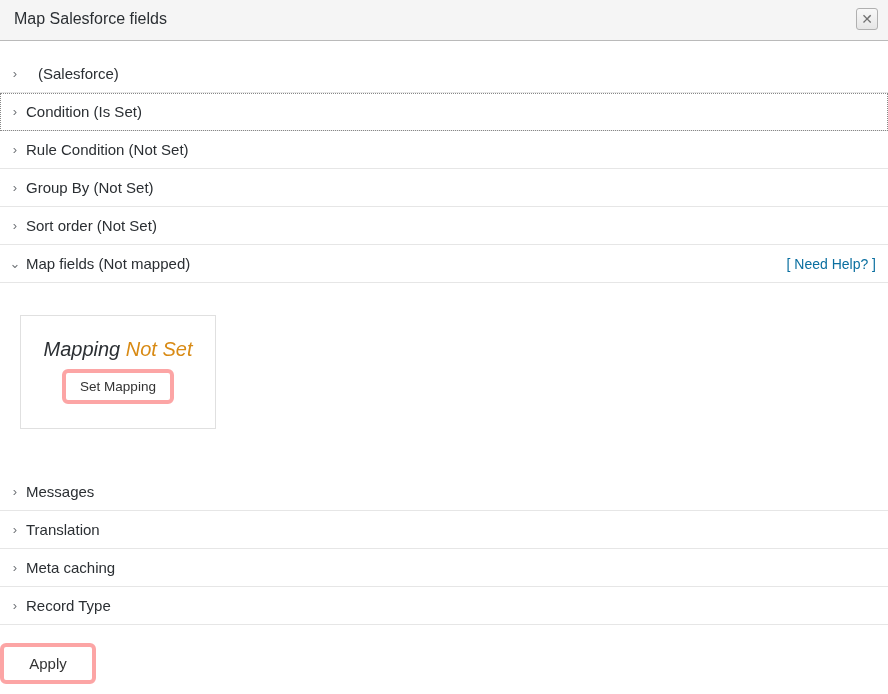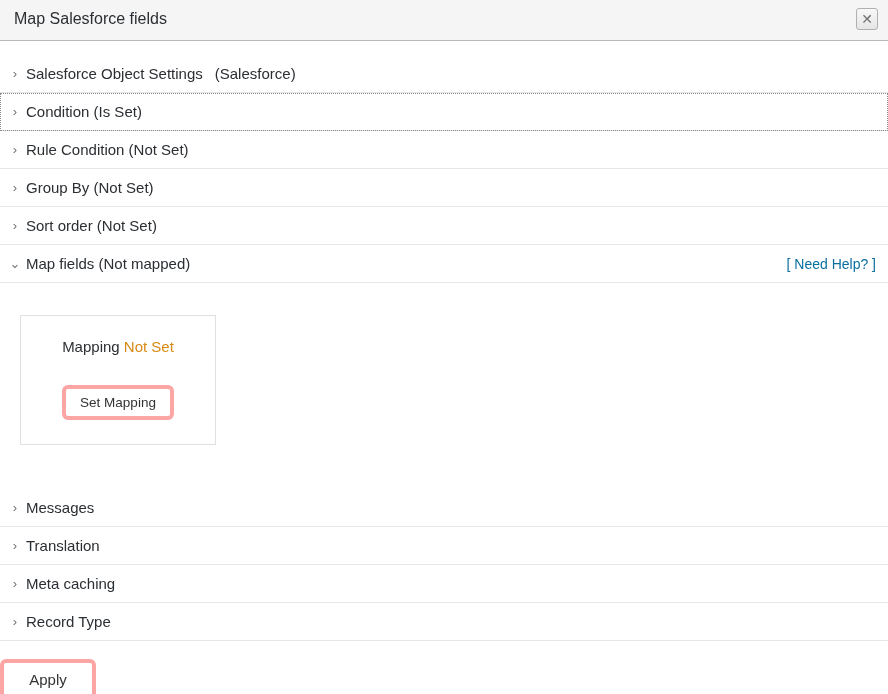--- a/index.html
+++ b/index.html
@@ -79,22 +79,23 @@
   .map-body {
     padding: 32px 0 44px 20px;
   }
   .mapping-card {
     width: 196px;
     border: 1px solid #e0e0e0;
     padding: 22px 18px 24px 18px;
     text-align: center;
   }
   .mapping-card .status-line {
-    font-size: 15px;
-    margin-bottom: 30px;
+    font-size: 20px;
+    margin-bottom: 8px;
+    font-style: italic;
   }
   .mapping-card .status-line .label-part { color: #2b2f33; }
   .mapping-card .status-line .value-part { color: #d88a14; }
   .btn {
     display: inline-block;
     border: 4px solid #fca5a5;
     background: #ffffff;
     border-radius: 6px;
     padding: 7px 16px;
     font-size: 14px;
@@ -123,21 +124,20 @@
     <span class="title">Map Salesforce fields</span>
     <div class="close-btn">
       <span>✕</span>
     </div>
   </div>
 
   <div class="sections">
 
     <div class="section-row">
       <span class="chevron">›</span>
-      <span class="label">Salesforce Object Settings</span>
       <span class="extra">(Salesforce)</span>
     </div>
 
     <div class="section-row selected">
       <span class="chevron">›</span>
       <span class="label">Condition (Is Set)</span>
     </div>
 
     <div class="section-row">
       <span class="chevron">›</span>

